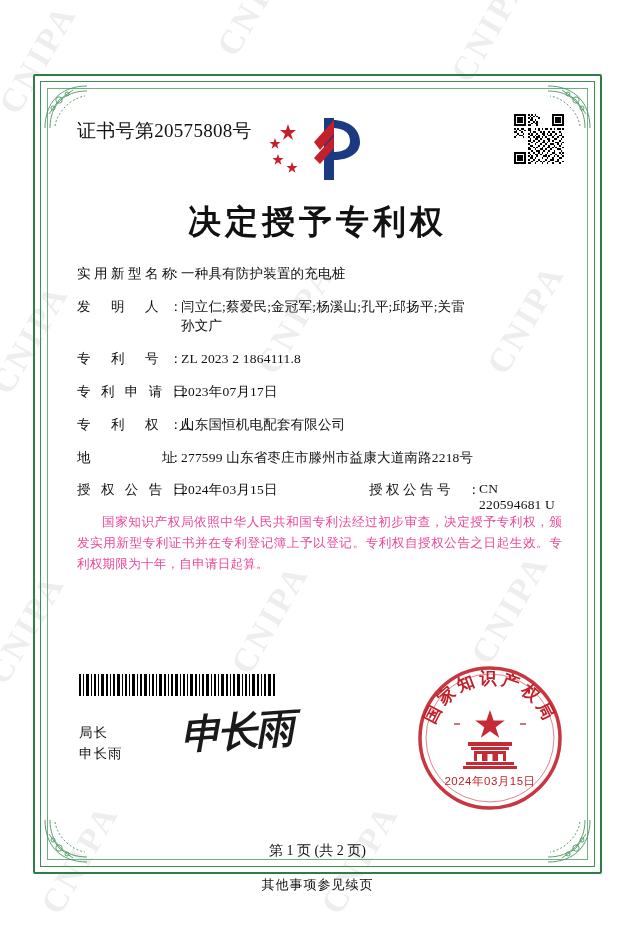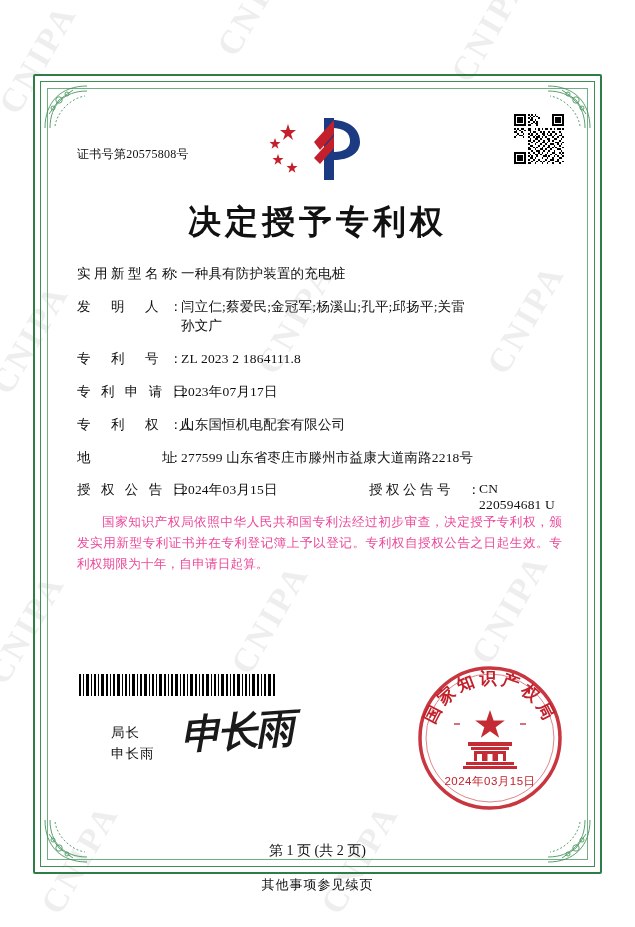--- a/index.html
+++ b/index.html
@@ -81,24 +81,23 @@
   .corner-tl { left: 6px;  top: 6px; }
   .corner-tr { right: 6px; top: 6px; transform: scaleX(-1); }
   .corner-bl { left: 6px;  bottom: 6px; transform: scaleY(-1); }
   .corner-br { right: 6px; bottom: 6px; transform: scale(-1,-1); }
 
   
   .cert-no {
     position: absolute;
     left: 44px;
     top: 44px;
-    font-size: 12px;
+    font-size: 19px;
     color: #111;
     letter-spacing: .3px;
-    margin-top: 28px;
   }
   .qr {
     position: absolute;
     right: 32px;
     top: 38px;
     width: 54px;
     height: 54px;
     background: #fff;
     padding: 2px;
   }
@@ -208,21 +207,20 @@
 
   
   .sig-block {
     position: absolute;
     left: 46px;
     top: 648px;
     font-size: 13.5px;
     color: #111;
     line-height: 21px;
     letter-spacing: 1px;
-    margin-left: 32px;
   }
   .sig-script {
     position: absolute;
     left: 148px;
     top: 630px;
     font-family: "Liberation Serif", serif;
     font-size: 40px;
     font-style: italic;
     font-weight: bold;
     color: #1a1a1a;

